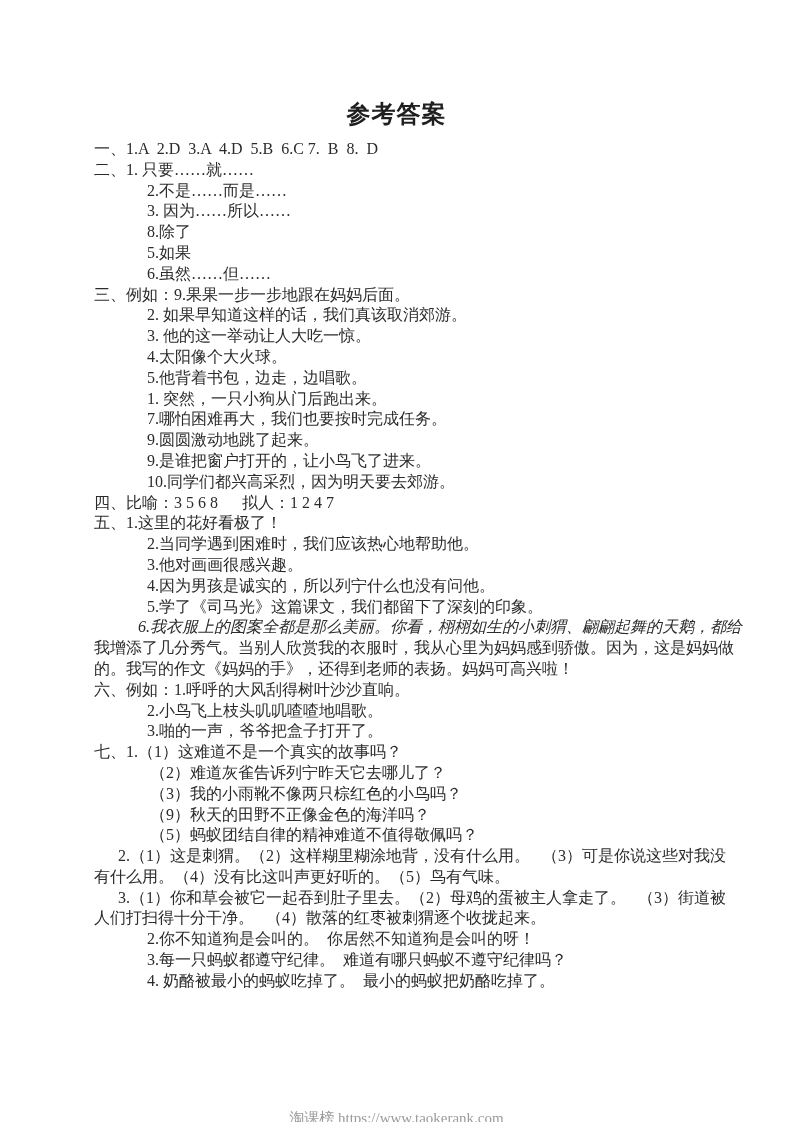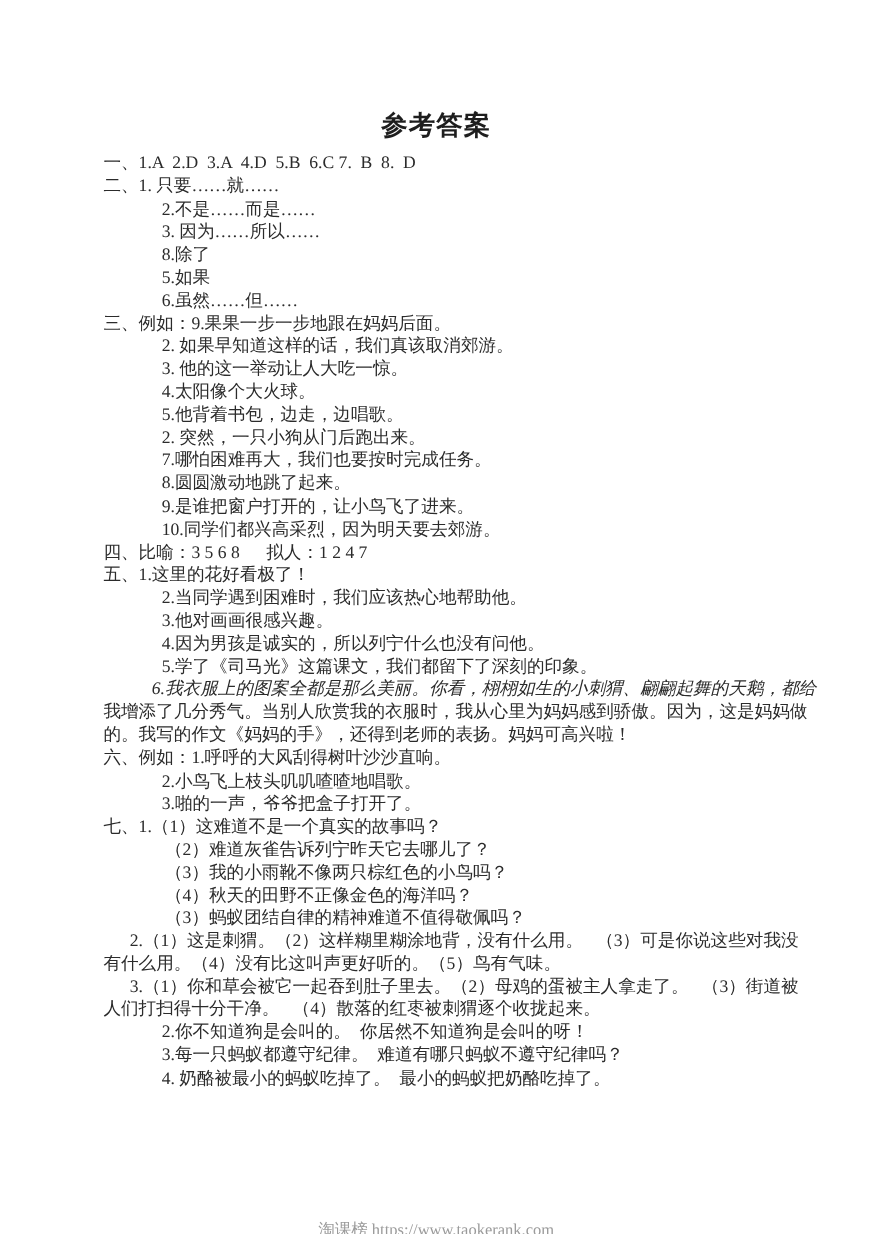--- a/index.html
+++ b/index.html
@@ -72,42 +72,42 @@
       <div class="line item">2.不是……而是……</div>
       <div class="line item">3. 因为……所以……</div>
       <div class="line item">8.除了</div>
       <div class="line item">5.如果</div>
       <div class="line item">6.虽然……但……</div>
       <div class="line sec">三、例如：9.果果一步一步地跟在妈妈后面。</div>
       <div class="line item">2. 如果早知道这样的话，我们真该取消郊游。</div>
       <div class="line item">3. 他的这一举动让人大吃一惊。</div>
       <div class="line item">4.太阳像个大火球。</div>
       <div class="line item">5.他背着书包，边走，边唱歌。</div>
-      <div class="line item">2. 突然，一只小狗从门后跑出来。</div>
+      <div class="line item">1. 突然，一只小狗从门后跑出来。</div>
       <div class="line item">7.哪怕困难再大，我们也要按时完成任务。</div>
-      <div class="line item">8.圆圆激动地跳了起来。</div>
+      <div class="line item">9.圆圆激动地跳了起来。</div>
       <div class="line item">9.是谁把窗户打开的，让小鸟飞了进来。</div>
       <div class="line item">10.同学们都兴高采烈，因为明天要去郊游。</div>
       <div class="line sec">四、比喻：3 5 6 8      拟人：1 2 4 7</div>
       <div class="line sec">五、1.这里的花好看极了！</div>
       <div class="line item">2.当同学遇到困难时，我们应该热心地帮助他。</div>
       <div class="line item">3.他对画画很感兴趣。</div>
       <div class="line item">4.因为男孩是诚实的，所以列宁什么也没有问他。</div>
       <div class="line item">5.学了《司马光》这篇课文，我们都留下了深刻的印象。</div>
       <div class="line item-mid">6.我衣服上的图案全都是那么美丽。你看，栩栩如生的小刺猬、翩翩起舞的天鹅，都给</div>
       <div class="line cont">我增添了几分秀气。当别人欣赏我的衣服时，我从心里为妈妈感到骄傲。因为，这是妈妈做</div>
       <div class="line cont">的。我写的作文《妈妈的手》，还得到老师的表扬。妈妈可高兴啦！</div>
       <div class="line sec">六、例如：1.呼呼的大风刮得树叶沙沙直响。</div>
       <div class="line item">2.小鸟飞上枝头叽叽喳喳地唱歌。</div>
       <div class="line item">3.啪的一声，爷爷把盒子打开了。</div>
       <div class="line sec">七、1.（1）这难道不是一个真实的故事吗？</div>
       <div class="line paren">（2）难道灰雀告诉列宁昨天它去哪儿了？</div>
       <div class="line paren">（3）我的小雨靴不像两只棕红色的小鸟吗？</div>
-      <div class="line paren">（4）秋天的田野不正像金色的海洋吗？</div>
-      <div class="line paren">（3）蚂蚁团结自律的精神难道不值得敬佩吗？</div>
+      <div class="line paren">（9）秋天的田野不正像金色的海洋吗？</div>
+      <div class="line paren">（5）蚂蚁团结自律的精神难道不值得敬佩吗？</div>
       <div class="line item-small">2.（1）这是刺猬。（2）这样糊里糊涂地背，没有什么用。   （3）可是你说这些对我没</div>
       <div class="line cont">有什么用。（4）没有比这叫声更好听的。（5）鸟有气味。</div>
       <div class="line item-small">3.（1）你和草会被它一起吞到肚子里去。（2）母鸡的蛋被主人拿走了。   （3）街道被</div>
       <div class="line cont">人们打扫得十分干净。   （4）散落的红枣被刺猬逐个收拢起来。</div>
       <div class="line item">2.你不知道狗是会叫的。  你居然不知道狗是会叫的呀！</div>
       <div class="line item">3.每一只蚂蚁都遵守纪律。  难道有哪只蚂蚁不遵守纪律吗？</div>
       <div class="line item">4. 奶酪被最小的蚂蚁吃掉了。  最小的蚂蚁把奶酪吃掉了。</div>
     </div>
 
   <div class="footer-watermark">淘课榜 https://www.taokerank.com</div>

